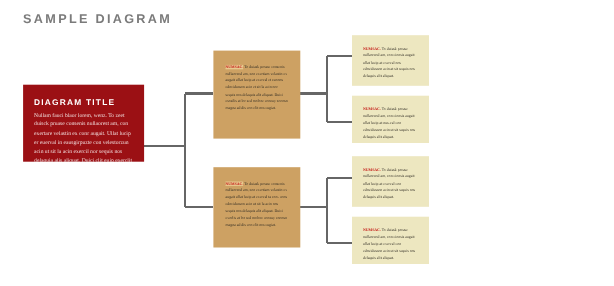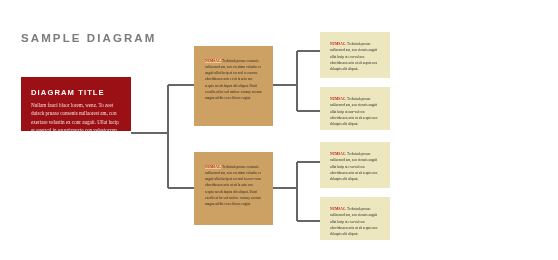--- a/index.html
+++ b/index.html
@@ -17,21 +17,21 @@
     position: relative;
     width: 558px;
     height: 260px;
     background: #ffffff;
   }
 
   
   #page-title {
     position: absolute;
     left: 21px;
-    top: 32px;
+    top: 12px;
     font-size: 11.5px;
     font-weight: 700;
     letter-spacing: 2.1px;
     color: #7b7b7b;
     font-family: "Liberation Sans Narrow", "Liberation Sans", sans-serif;
     white-space: nowrap;
   }
 
   
   #connectors {
@@ -47,21 +47,21 @@
     position: absolute;
     box-sizing: border-box;
     overflow: hidden;
   }
 
   
   #root-node {
     left: 21px;
     top: 77px;
     width: 110px;
-    height: 54px;
+    height: 70px;
     background: #9b1014;
     padding: 11px 9px 6px 10px;
   }
   #root-node .root-heading {
     font-family: "Liberation Sans Narrow", "Liberation Sans", sans-serif;
     font-size: 7.6px;
     font-weight: 700;
     letter-spacing: 1.1px;
     color: #ffffff;
     margin-bottom: 4px;

